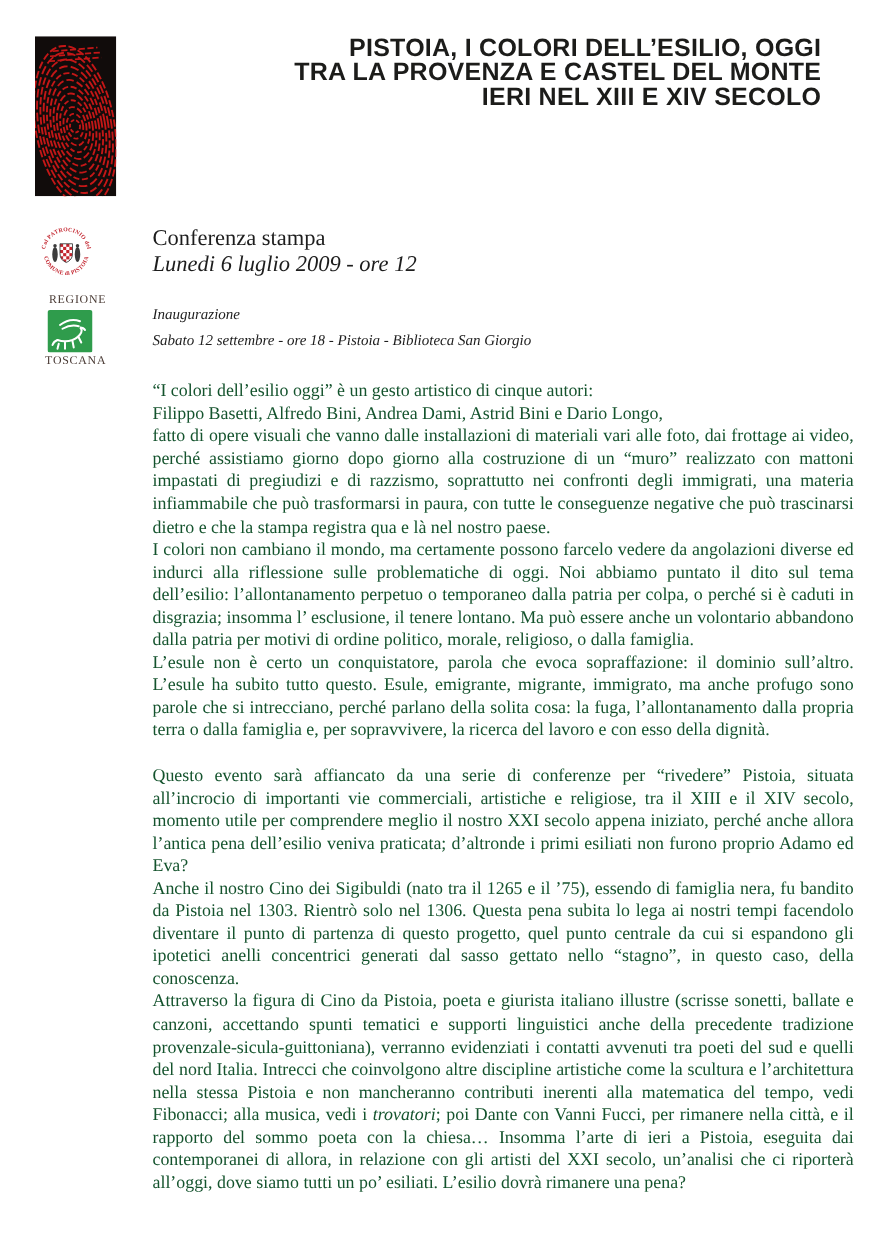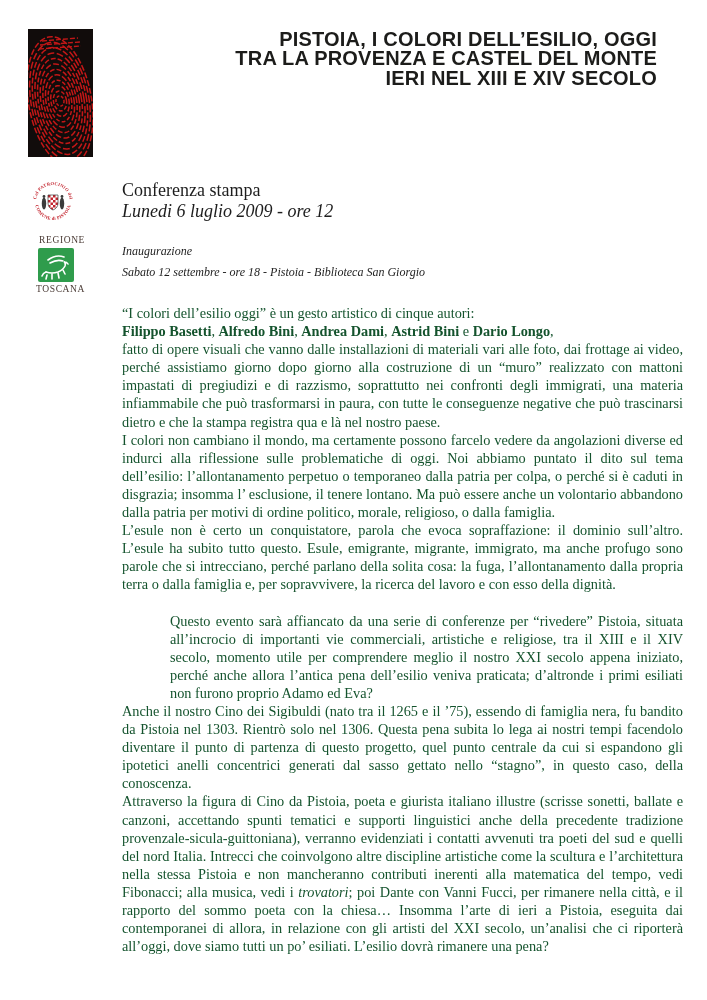--- a/index.html
+++ b/index.html
@@ -24,22 +24,22 @@
   }
   .regione-square { display:block; margin:2px auto 2px auto; }
   .event-press { position:absolute; left:122px; top:180px; font-size:18px; line-height:20.5px; }
   .event-open  { position:absolute; left:122px; top:241px; font-size:12px; line-height:20.5px; }
   .italic { font-style:italic; }
   .body-text {
     position:absolute; left:122px; top:304px; width:561px;
     font-size:14.3px; line-height:18.1px; text-align:justify; color:#14532d;
   }
   .body-text p { margin:0; }
-  .body-text p.gap { margin-top:18px;margin-left:48px; }
-  .b { font-weight:bold; }
+  .body-text p.gap { margin-top:18px; }
+  .b { font-weight:normal; }
   .i { font-style:italic; }
 </style>
 </head>
 <body>
 
 <div class="page">
 
   <div class="fingerprint">
     <svg width="65" height="128" viewBox="0 0 65 128" xmlns="http://www.w3.org/2000/svg">
       <rect x="0" y="0" width="65" height="128" fill="#110c0b"></rect>

